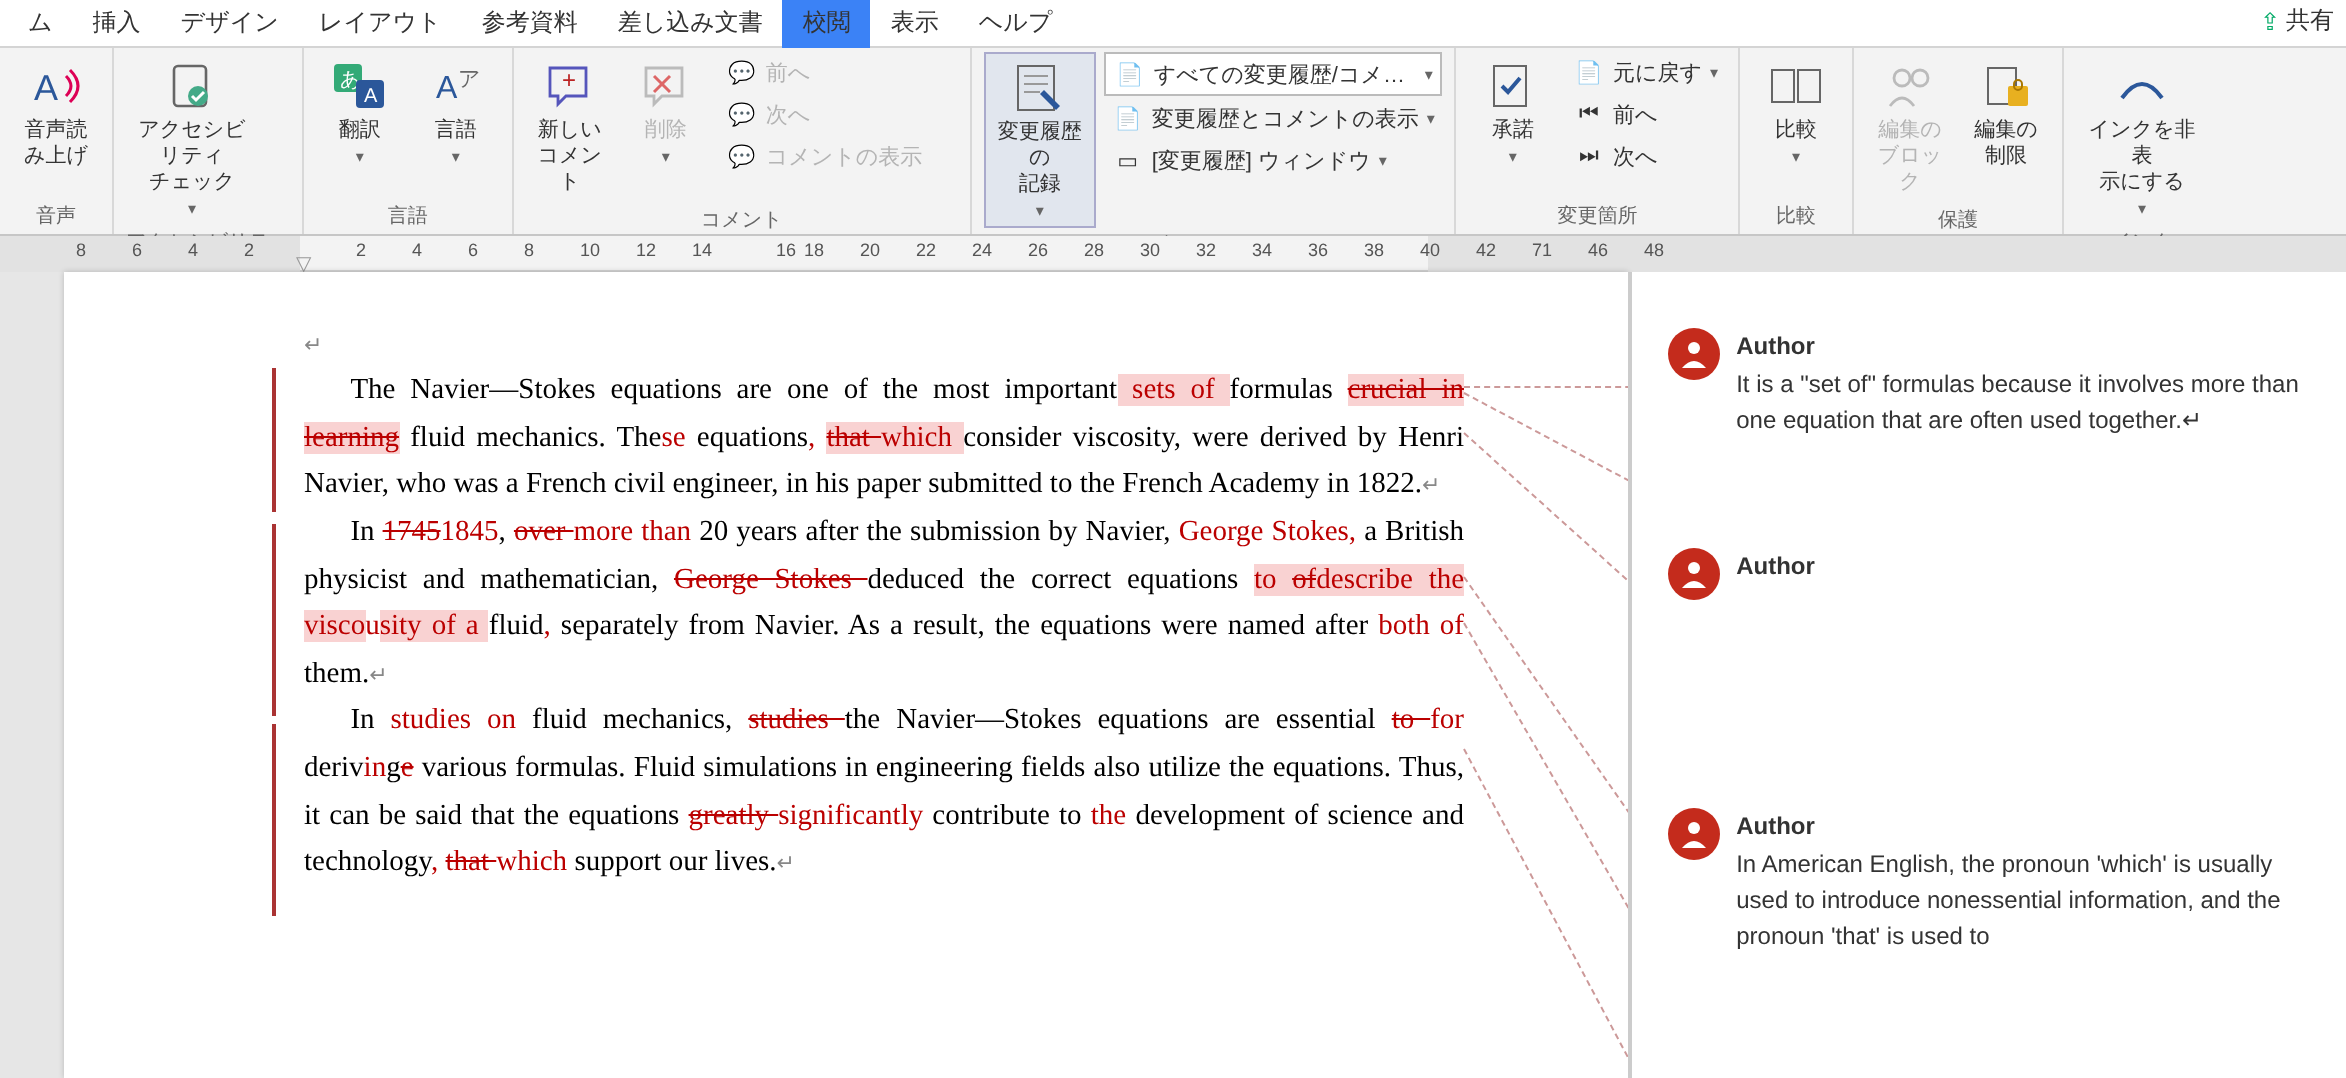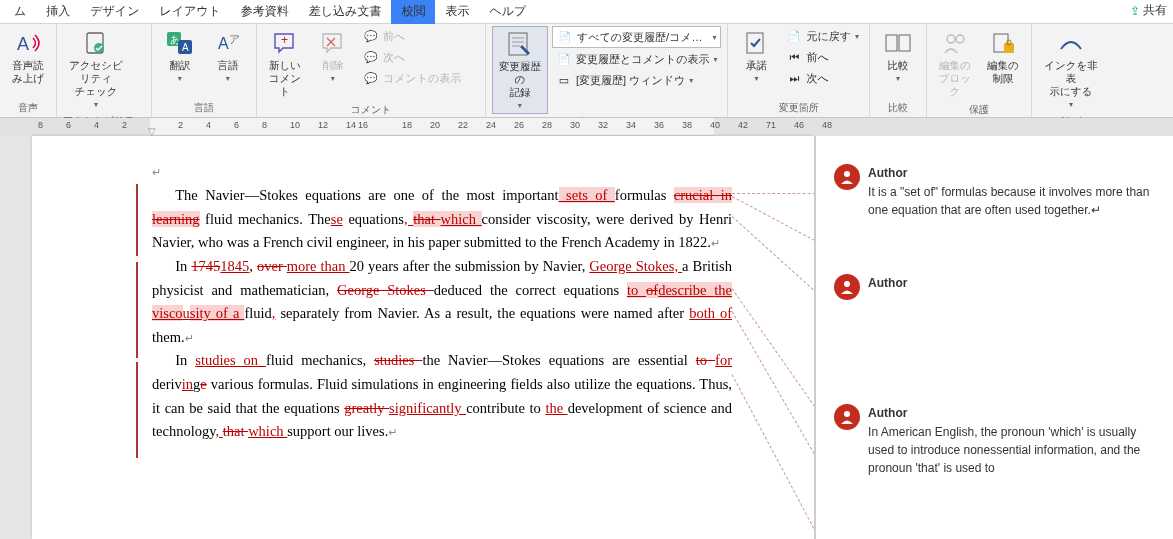--- a/index.html
+++ b/index.html
@@ -23,21 +23,21 @@
 .smbtn.disabled{color:#b4b4b4}
 .smbtn .ic{width:16px;height:16px;display:flex;align-items:center;justify-content:center}
 .chev{font-size:8px;color:#666}
 .ruler{height:18px;background:#f3f3f3;border-bottom:1px solid #d4d4d4;position:relative;font-size:9px;color:#555}
 .ruler .rseg{position:absolute;top:0;height:18px;background:#e2e2e2}
 .ruler .tick{position:absolute;top:2px}
 .docarea{display:flex;height:403px;background:#e6e6e6;position:relative}
 .page{background:#fff;margin:0 0 0 32px;width:802px;height:403px;position:relative;box-shadow:0 0 3px rgba(0,0,0,.2)}
 .doc-text{position:absolute;left:120px;top:48px;width:580px;font-family:"Times New Roman",serif;font-size:14.5px;line-height:1.63;color:#000;text-align:justify}
 .doc-text p{margin:0;text-indent:1.6em}
-.ins{color:#b00;text-decoration:underline;text-decoration-color:#b00}
+.ins{color:#b00;text-decoration-color:#b00}
 .del{color:#b00;text-decoration:line-through}
 .hl{background:#f9d2d2}
 .pmk{color:#888;font-size:11px}
 .vbar{position:absolute;width:2px;background:#a33;left:104px}
 .comments{width:368px;background:#fff;border-left:2px solid #ccc;position:relative;height:403px;overflow:hidden}
 .cmt{position:absolute;left:18px;right:10px;display:flex;gap:8px;font-size:12px;color:#333}
 .cmt .av{width:26px;height:26px;border-radius:50%;background:#c42b1c;color:#fff;display:flex;align-items:center;justify-content:center;flex-shrink:0}
 .cmt .body{flex:1;line-height:1.5}
 .cmt .auth{font-weight:600;margin-bottom:1px}
 svg{overflow:visible}
@@ -304,21 +304,21 @@
   <span class="tick" style="left:66px">6</span>
   <span class="tick" style="left:94px">4</span>
   <span class="tick" style="left:122px">2</span>
   <span class="tick" style="left:178px">2</span>
   <span class="tick" style="left:206px">4</span>
   <span class="tick" style="left:234px">6</span>
   <span class="tick" style="left:262px">8</span>
   <span class="tick" style="left:290px">10</span>
   <span class="tick" style="left:318px">12</span>
   <span class="tick" style="left:346px">14</span>
-  <span class="tick" style="left:358px">16</span>
+  <span class="tick" style="left:388px">16</span>
   <span class="tick" style="left:402px">18</span>
   <span class="tick" style="left:430px">20</span>
   <span class="tick" style="left:458px">22</span>
   <span class="tick" style="left:486px">24</span>
   <span class="tick" style="left:514px">26</span>
   <span class="tick" style="left:542px">28</span>
   <span class="tick" style="left:570px">30</span>
   <span class="tick" style="left:598px">32</span>
   <span class="tick" style="left:626px">34</span>
   <span class="tick" style="left:654px">36</span>

